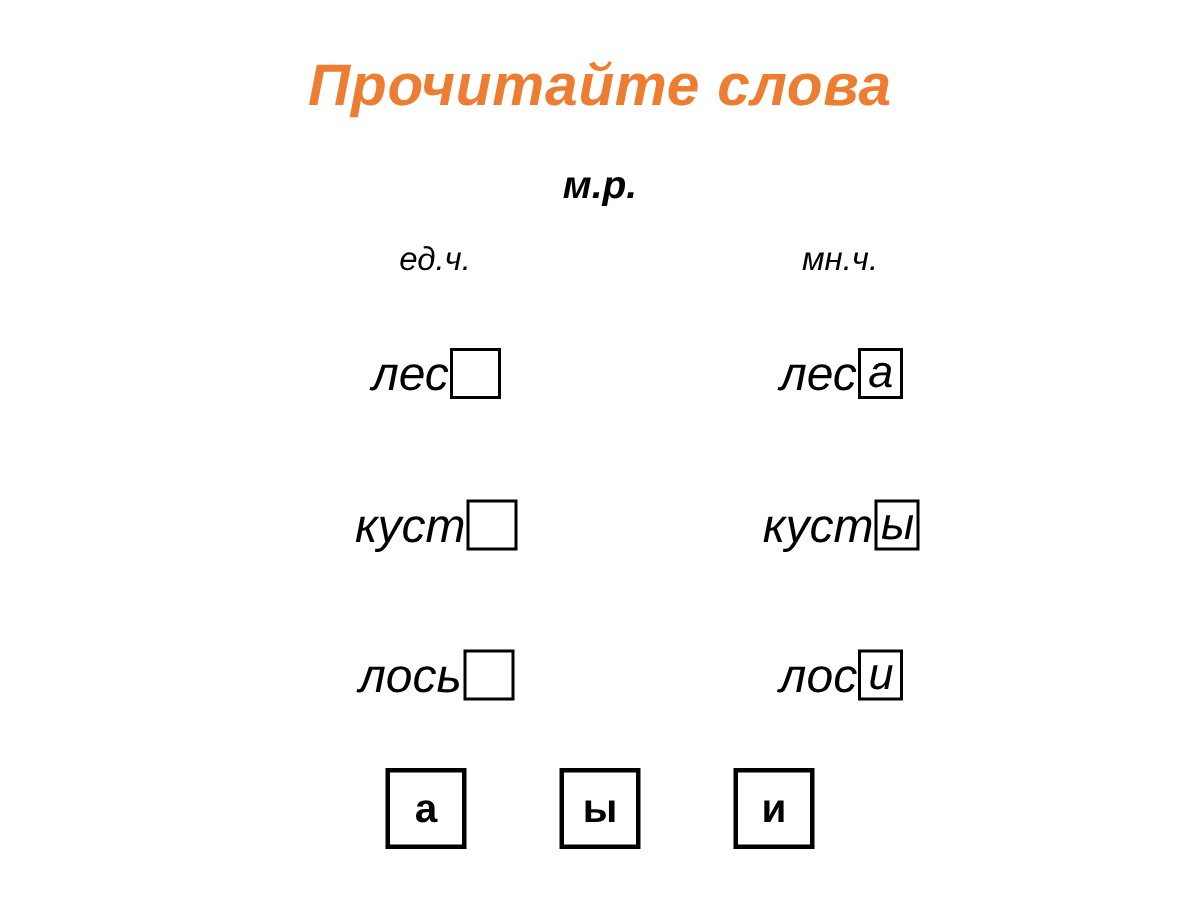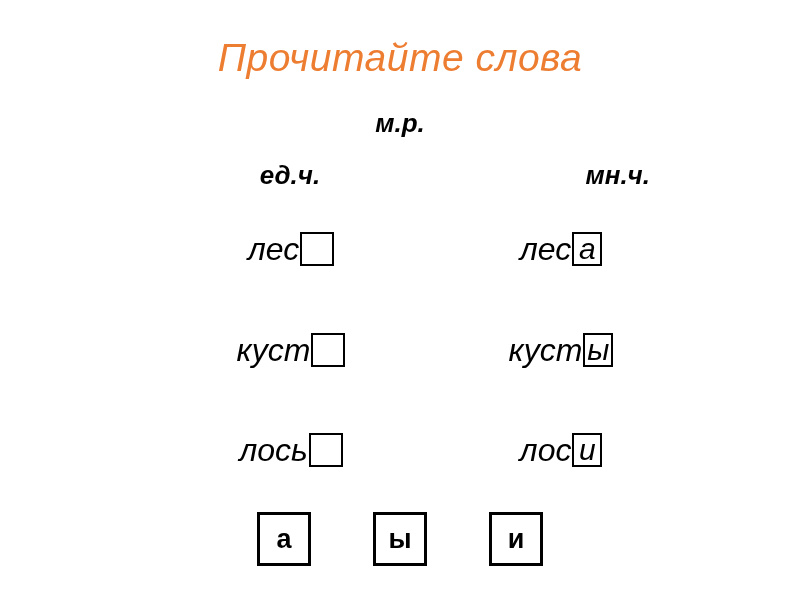--- a/index.html
+++ b/index.html
@@ -19,45 +19,45 @@
     width: 800px;
     height: 600px;
   }
   .title {
     position: absolute;
     top: 36px;
     left: 0;
     width: 800px;
     text-align: center;
     font-size: 39px;
-    font-weight: normal;
+    font-weight: bold;
     font-style: italic;
     color: #ED7D31;
     letter-spacing: 0.5px;
   }
   .gender-label {
     position: absolute;
     top: 108px;
     left: 0;
     width: 800px;
     text-align: center;
     font-size: 26px;
     font-weight: bold;
     font-style: italic;
     color: #000000;
   }
   .col-head {
     position: absolute;
-    font-size: 26px;
-    font-weight: bold;
+    font-size: 22px;
+    font-weight: normal;
     font-style: italic;
     color: #000000;
   }
   .col-head.sg { top: 160px; left: 200px; width: 180px; text-align: center; }
-  .col-head.pl { top: 160px; left: 470px; width: 180px; text-align: right; }
+  .col-head.pl { top: 160px; left: 470px; width: 180px; text-align: center; }
 
   .word-row {
     position: absolute;
     height: 48px;
     left: 11px;
     width: 800px;
   }
   .word {
     position: absolute;
     display: flex;

